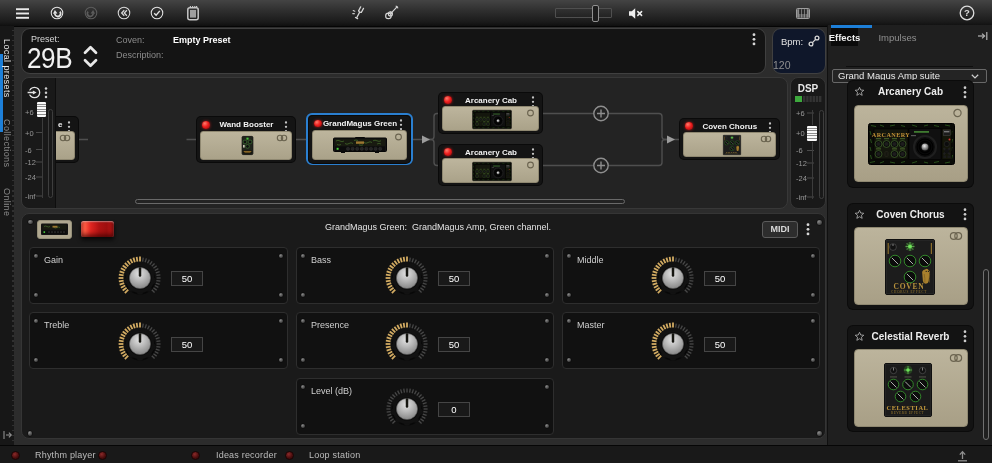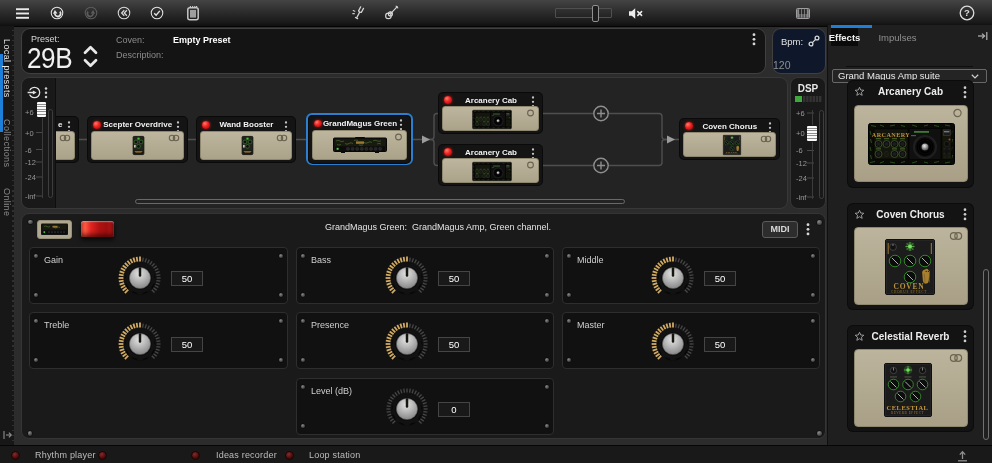--- a/index.html
+++ b/index.html
@@ -323,44 +323,20 @@
     <div class="blk-tan" style="top:14px;">
       <svg style="position:absolute;right:3px;top:2px;" width="12" height="8" viewBox="0 0 12 8">
             <g stroke="#6b6450" stroke-width="1.1" fill="none">
               <circle cx="4" cy="4" r="2.7"></circle>
               <circle cx="8" cy="4" r="2.7"></circle>
             </g>
           </svg>
     </div>
   </div>
 
-  <div class="blk" style="left:66px;top:39px;width:98.5px;height:45px;">
-    <span class="blk-led"></span>
-    <span class="blk-title">Scepter Overdrive</span>
-    <div style="position:absolute;right:7px;top:3.5px;">
-          <svg width="4" height="12" viewBox="0 0 4 12">
-            <g fill="#c4c4c4">
-              <circle cx="2" cy="1.5" r="1.15"></circle>
-              <circle cx="2" cy="5.8" r="1.15"></circle>
-              <circle cx="2" cy="10.1" r="1.15"></circle>
-            </g>
-          </svg>
-        </div>
-    <div class="blk-tan" style="top:14px;">
-      <svg style="position:absolute;right:3px;top:2px;" width="12" height="8" viewBox="0 0 12 8">
-            <g stroke="#6b6450" stroke-width="1.1" fill="none">
-              <circle cx="4" cy="4" r="2.7"></circle>
-              <circle cx="8" cy="4" r="2.7"></circle>
-            </g>
-          </svg>
-      <svg style="position:absolute;left:40px;top:3.5px;" width="13" height="19" viewBox="0 0 14 23">
-            <use href="#dev-pedal"></use>
-          </svg>
-    </div>
-  </div>
 
   <div class="blk" style="left:175px;top:39px;width:98px;height:45px;">
     <span class="blk-led"></span>
     <span class="blk-title">Wand Booster</span>
     <div style="position:absolute;right:7px;top:3.5px;">
           <svg width="4" height="12" viewBox="0 0 4 12">
             <g fill="#c4c4c4">
               <circle cx="2" cy="1.5" r="1.15"></circle>
               <circle cx="2" cy="5.8" r="1.15"></circle>
               <circle cx="2" cy="10.1" r="1.15"></circle>

